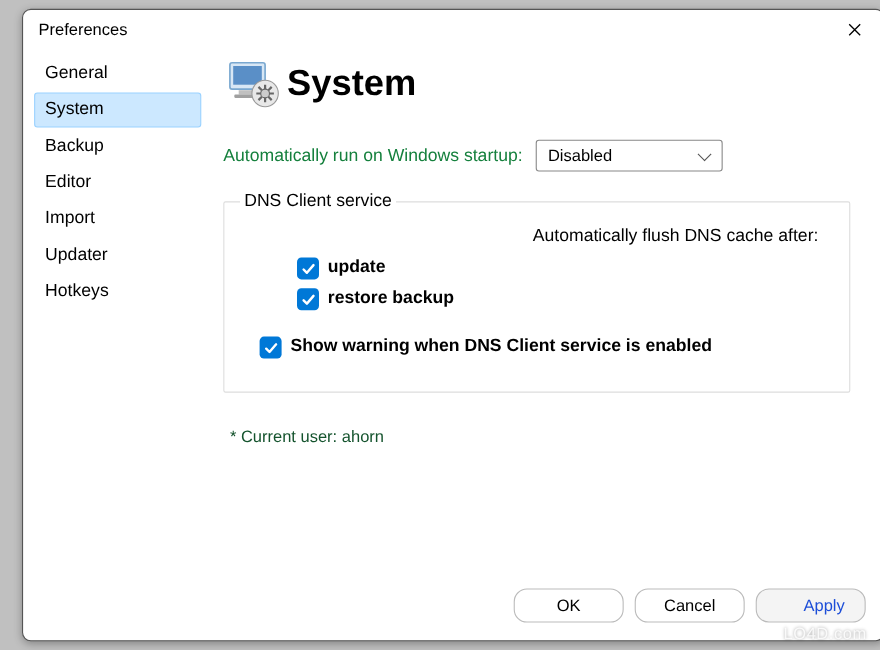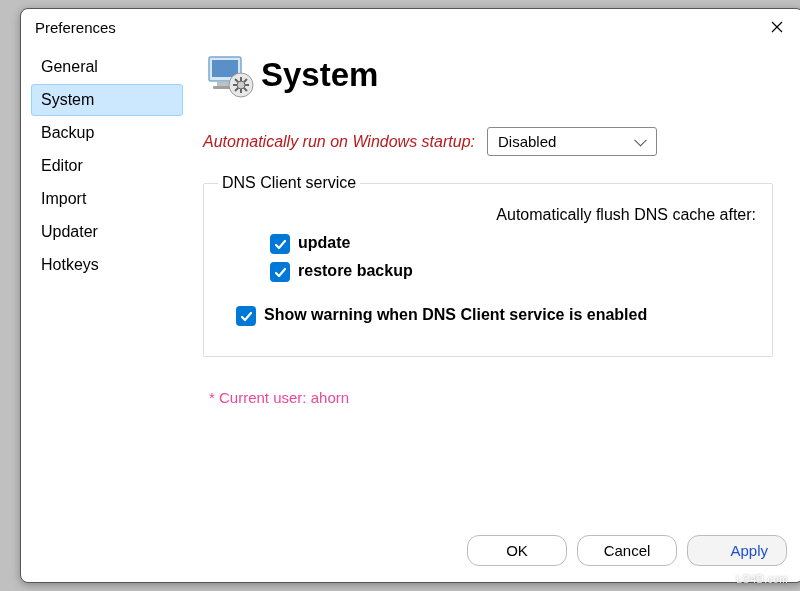--- a/index.html
+++ b/index.html
@@ -88,21 +88,21 @@
       font-weight: 700;
       color: #000;
     }
     .row {
       display: flex;
       align-items: center;
       gap: 12px;
       margin-bottom: 18px;
       font-size: 16px;
     }
-    .row label { color: #b91c1c; font-style: italic; }
+    .row label { color: #15803d; }
     .select {
       appearance: none;
       border: 1px solid #888;
       border-radius: 3px;
       background: #fff;
       padding: 5px 53px 5px 10px;
       font-size: 15px;
       font-family: inherit;
       width: 170px;
       position: relative;
@@ -116,21 +116,21 @@
       width: 8px;
       height: 8px;
       border-right: 1.5px solid #555;
       border-bottom: 1.5px solid #555;
       transform: translateY(-70%) rotate(45deg);
       pointer-events: none;
     }
     .fieldset {
       border: 1px solid #ddd;
       border-radius: 2px;
-      padding: 14px 16px 22px 18px;
+      padding: 14px 28px 22px 18px;
       margin: 0 0 18px 0;
     }
     .fieldset-legend {
       font-size: 16px;
       color: #000;
       padding: 0 4px;
       margin-left: -4px;
     }
     .field-label {
       font-size: 16px;
@@ -154,21 +154,21 @@
       background: #0078d7;
       display: flex;
       align-items: center;
       justify-content: center;
       flex-shrink: 0;
       cursor: pointer;
     }
     .checkbox svg { width: 13px; height: 13px; }
     .note {
       font-size: 15px;
-      color: #ec4899;
+      color: #14532d;
       margin-top: 32px;
       margin-left: 6px;
     }
     .button-row {
       display: flex;
       justify-content: flex-end;
       gap: 10px;
       padding: 12px 16px 16px 0;
     }
     .btn {
@@ -184,21 +184,21 @@
     .btn.disabled {
       color: #1d4ed8;
       background: #f4f4f4;
       cursor: default;
       text-align: right;
     }
     .watermark {
       position: absolute;
       right: 12px;
       bottom: 6px;
-      font-size: 10px;
+      font-size: 15px;
       color: rgba(255,255,255,0.85);
       letter-spacing: 0.5px;
       font-weight: 500;
       text-shadow: 0 0 3px rgba(0,0,0,0.4);
     }
   </style>
 </head>
 <body>
 
 <div class="window">

